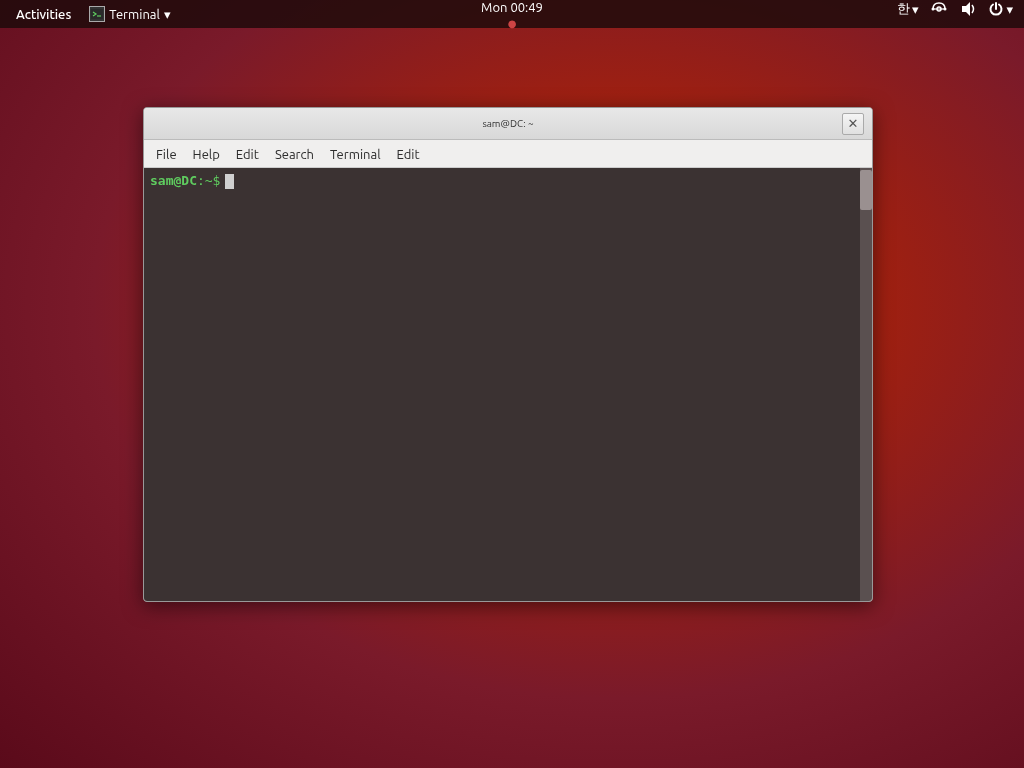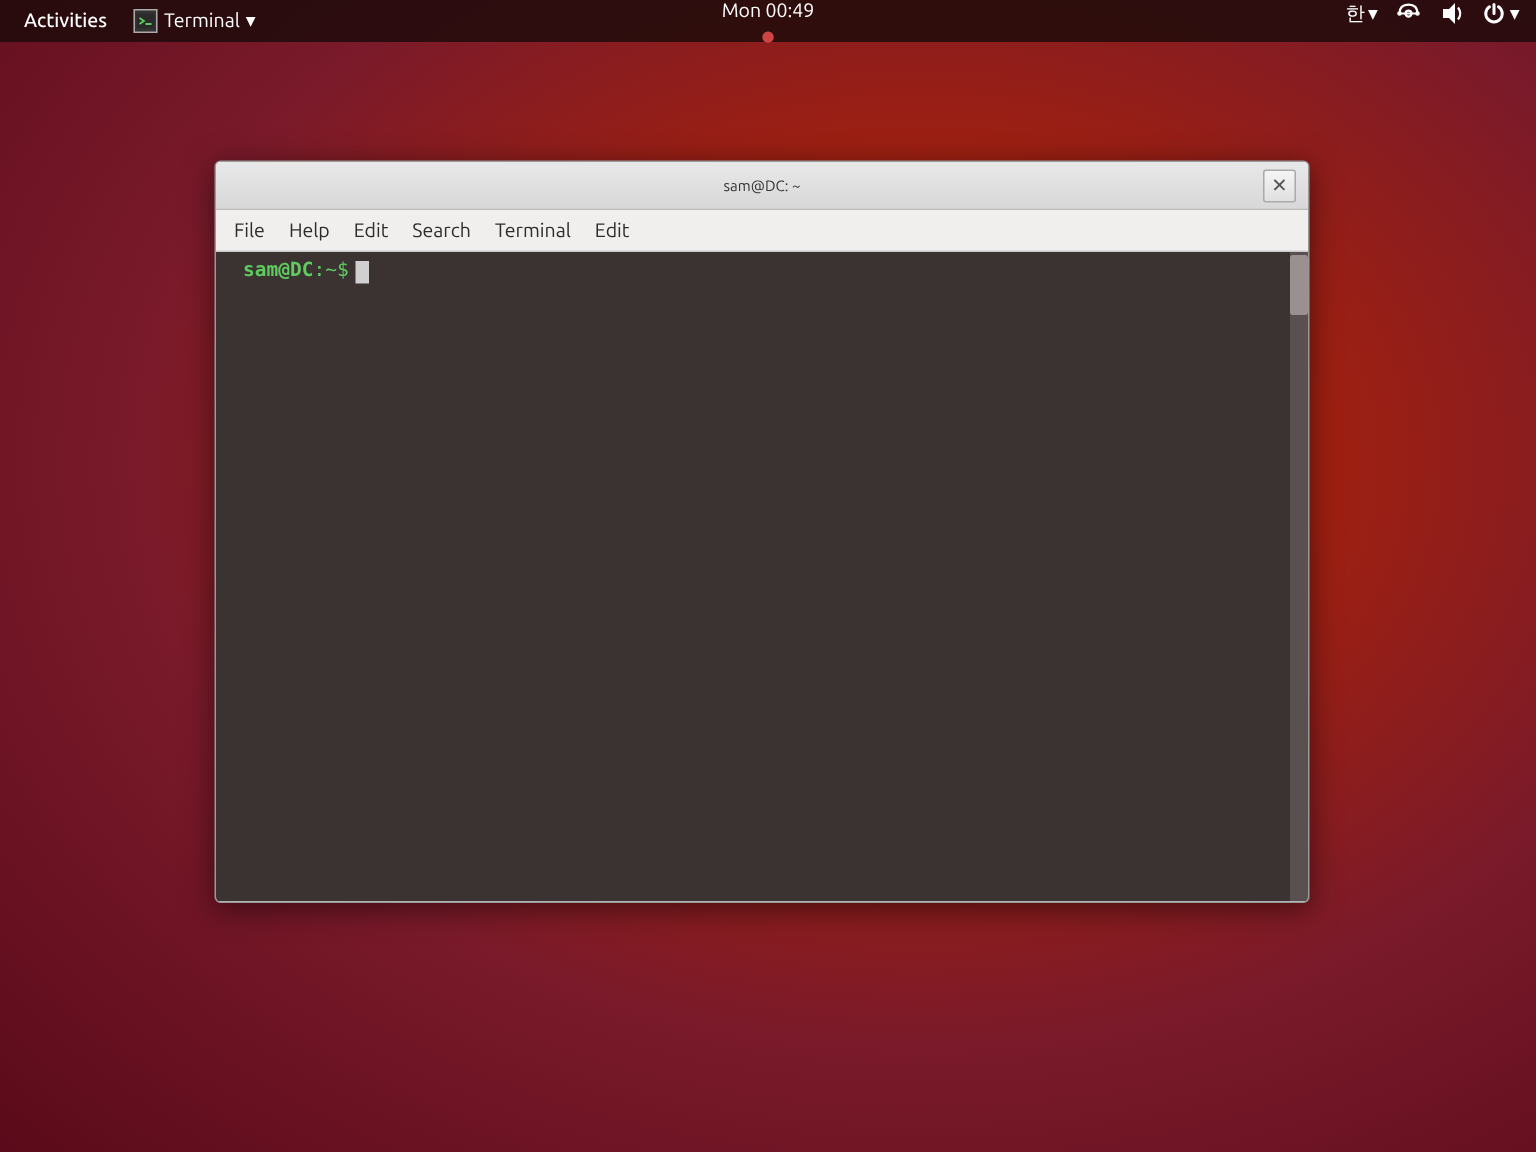--- a/index.html
+++ b/index.html
@@ -170,21 +170,21 @@
     
     .terminal-body {
       display: flex;
       flex: 1;
       overflow: hidden;
     }
 
     .terminal-content {
       flex: 1;
       background: #3b3232;
-      padding: 4px 18px;
+      padding: 4px 6px;
       font-family: 'DejaVu Sans Mono', 'Courier New', monospace;
       font-size: 13px;
       color: #d0d0d0;
       overflow: hidden;
     }
 
     .terminal-prompt-line {
       display: flex;
       align-items: center;
       line-height: 1.4;

